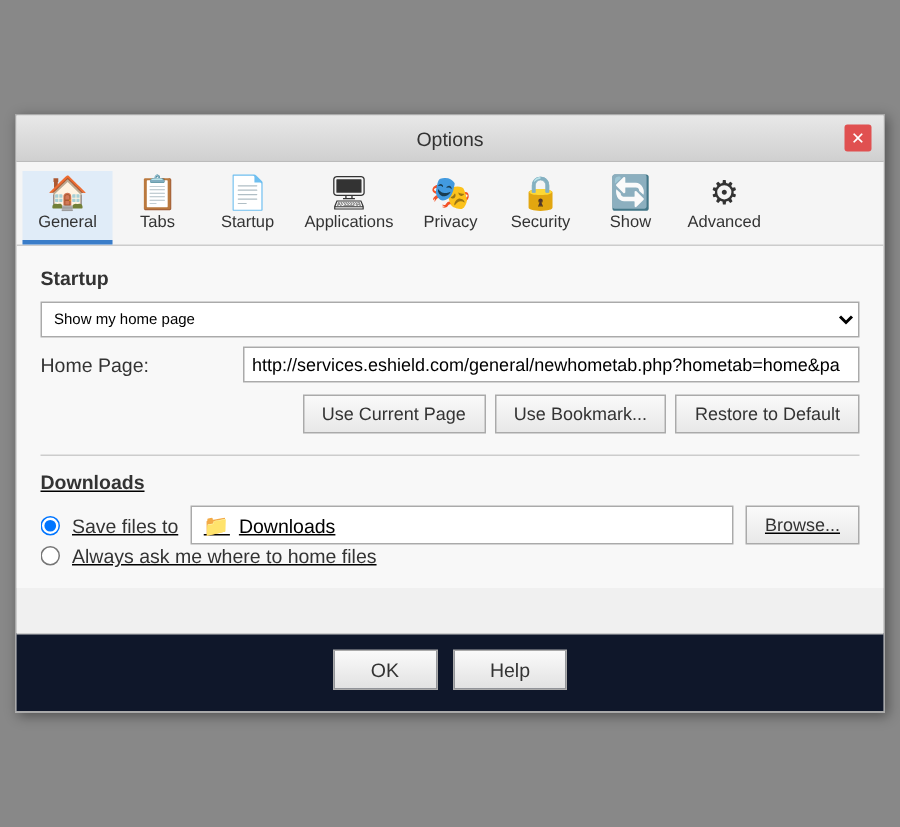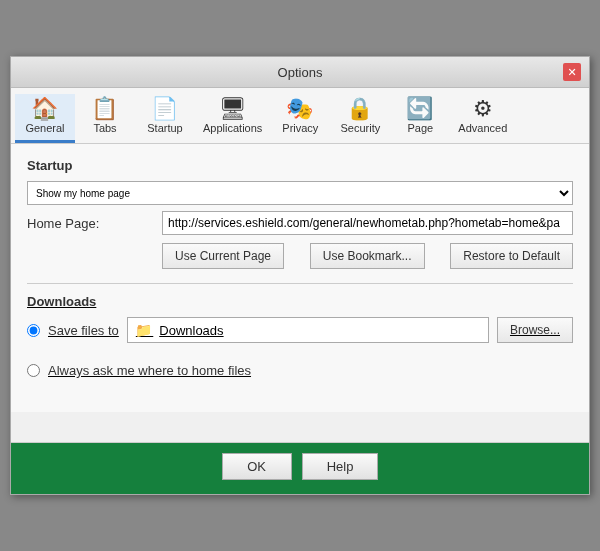--- a/index.html
+++ b/index.html
@@ -114,21 +114,21 @@
     .url-input {
       flex: 1;
       padding: 3px 5px;
       border: 1px solid #aaa;
       font-size: 12px;
       height: 24px;
       background: white;
     }
     .btn-row {
       display: flex;
-      justify-content: space-between;
+      justify-content: flex-end;
       gap: 6px;
       margin-bottom: 14px;
       margin-left: 135px;
     }
     .btn {
       padding: 4px 12px;
       border: 1px solid #aaa;
       background: linear-gradient(to bottom, #fafafa, #e8e8e8);
       font-size: 12px;
       cursor: pointer;
@@ -140,21 +140,21 @@
       border-top: 1px solid #ccc;
       margin: 6px 0 10px 0;
     }
     .downloads-section {
       margin-top: 4px;
       text-decoration: underline;
     }
     .radio-row {
       display: flex;
       align-items: center;
-      margin-bottom: 20px;
+      margin-bottom: 0;
     }
     .radio-row input[type="radio"] {
       margin-right: 8px;
       cursor: pointer;
     }
     .radio-label {
       color: #333;
     }
     .download-path-display {
       flex: 1;
@@ -170,21 +170,21 @@
     .folder-icon {
       color: #d4a017;
       font-size: 14px;
     }
     .bottom-bar {
       display: flex;
       justify-content: center;
       align-items: center;
       gap: 10px;
       padding: 10px 16px 14px 16px;
-      background: #15803d;
+      background: #0f172a;
       border-top: 1px solid #ccc;
       margin-top: 30px;
     }
     .bottom-btn {
       padding: 5px 24px;
       border: 1px solid #aaa;
       background: linear-gradient(to bottom, #fafafa, #e2e2e2);
       font-size: 13px;
       cursor: pointer;
       color: #333;
@@ -225,21 +225,21 @@
     <button class="toolbar-btn">
       <span class="toolbar-icon">🎭</span>
       <span>Privacy</span>
     </button>
     <button class="toolbar-btn">
       <span class="toolbar-icon">🔒</span>
       <span>Security</span>
     </button>
     <button class="toolbar-btn">
       <span class="toolbar-icon">🔄</span>
-      <span>Page</span>
+      <span>Show</span>
     </button>
     <button class="toolbar-btn">
       <span class="toolbar-icon">⚙</span>
       <span>Advanced</span>
     </button>
   </div>
 
   <div class="content-wrap">
     <div class="content">
       <div class="section-label">Startup</div>

